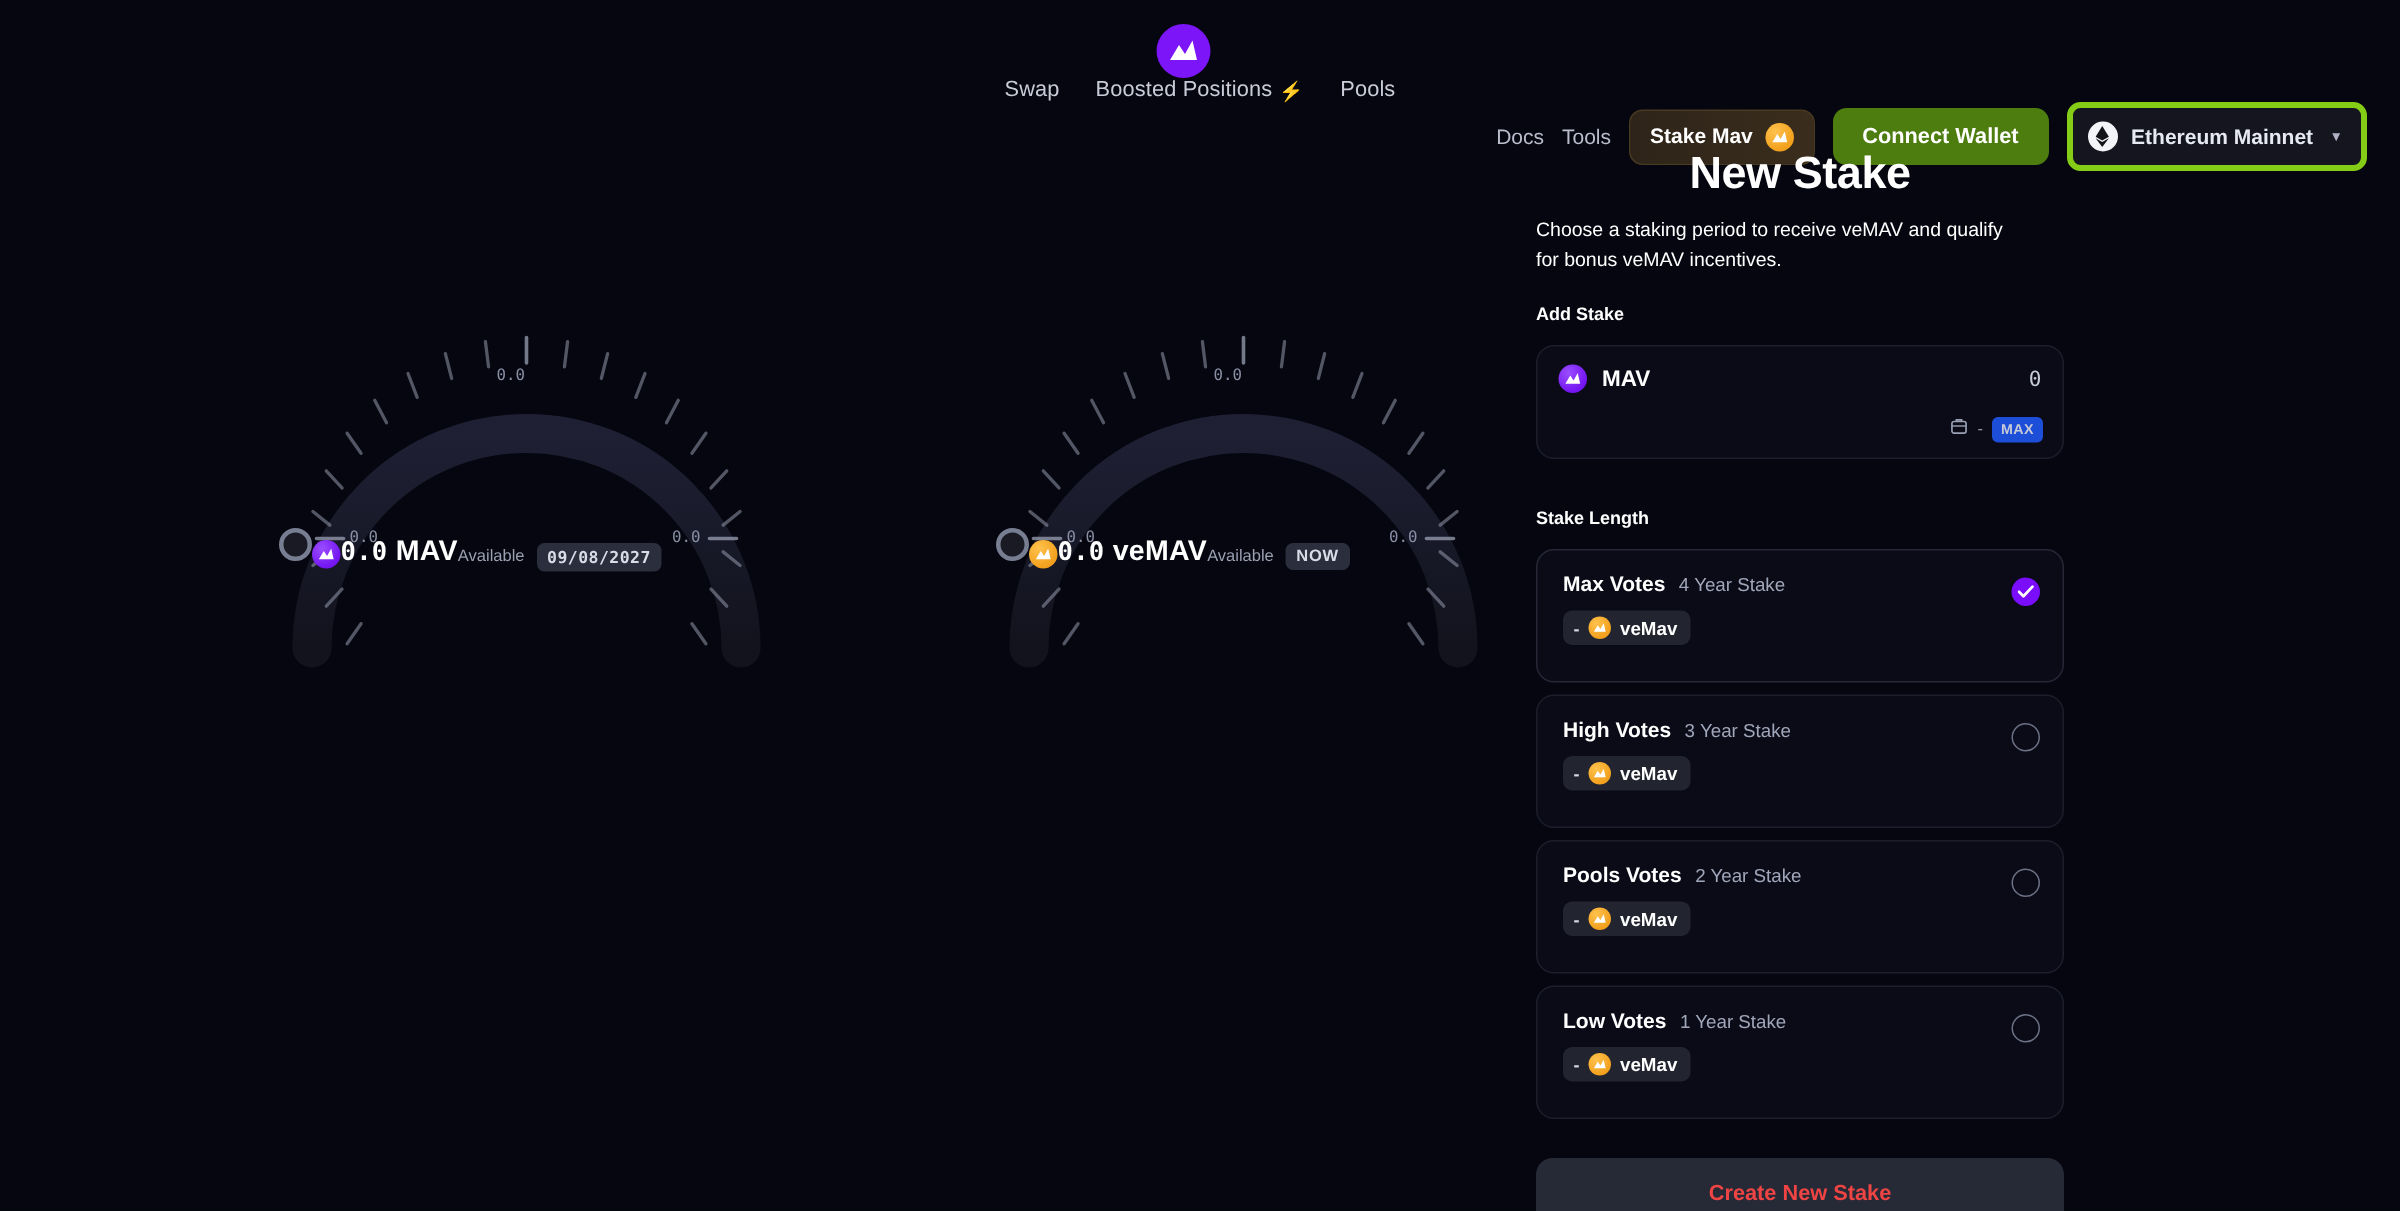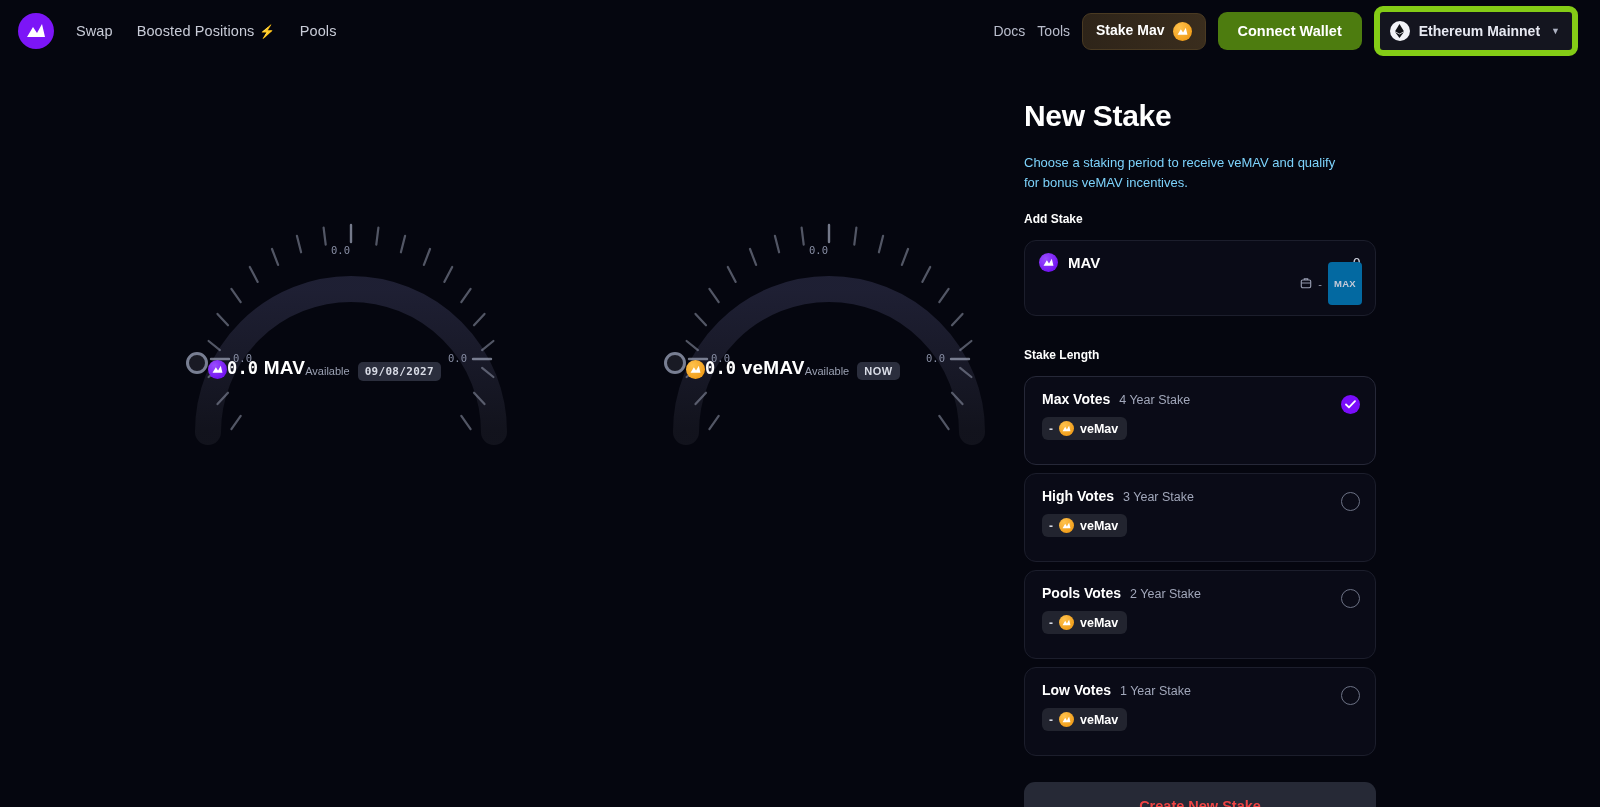--- a/index.html
+++ b/index.html
@@ -7,22 +7,23 @@
     width: 1600px; height: 807px;
     background: #05060f;
     font-family: "Liberation Sans", sans-serif;
     overflow: hidden;
     color: #fff;
   }
 
   
   .header {
     position: absolute; top: 0; left: 0; right: 0; height: 62px;
-    display: flex; align-items: center; padding: 0 18px;
+    display: flex; align-items: center; padding: 16px 18px;
     background: #05060f;
+    flex-direction: column;
   }
   .logo {
     width: 36px; height: 36px; border-radius: 50%;
     background: #7c15f7;
     display: flex; align-items: center; justify-content: center;
     margin-right: 22px; flex: none;
   }
   .logo svg { display: block; }
   .nav { display: flex; align-items: center; gap: 24px; }
   .nav-item {
@@ -56,21 +57,21 @@
     background: radial-gradient(circle at 35% 30%, #9a4dff, #7415f2 70%);
     display: flex; align-items: center; justify-content: center; flex: none;
   }
   .connect-btn {
     background: #4d7c0f; border: none; border-radius: 9px;
     padding: 11px 20px; font-size: 14.5px; font-weight: bold; color: #fff;
     cursor: pointer; font-family: inherit;
   }
   .network-btn {
     display: flex; align-items: center; gap: 9px;
-    background: #14151f; border: 6px solid #84cc16;
+    background: #14151f; border: 4px solid #84cc16;
     border-radius: 9px; padding: 9px 12px 9px 10px;
     font-size: 14px; font-weight: bold; color: #e7e9f2; cursor: pointer;
   }
   .eth-icon {
     width: 20px; height: 20px; border-radius: 50%; background: #f3f4f8;
     display:flex; align-items:center; justify-content:center; flex:none;
   }
   .caret { color: #aeb2c2; font-size: 9px; margin-left: 2px; }
 
   
@@ -107,25 +108,25 @@
     position: absolute; font-size: 10.5px; color: #888ea4;
     font-family: "DejaVu Sans Mono", monospace;
   }
 
   
   .panel {
     position: absolute; left: 1024px; top: 62px; width: 352px;
   }
   .panel-title {
     font-size: 30px; font-weight: bold; letter-spacing: -.3px;
-    margin-top: 37px; color: #ffffff;
+    margin-top: 37px; color: #ffffff; text-align: center;
   }
   .panel-desc {
-    font-size: 13px; line-height: 1.5; color: #7dd3fc;
-    margin-top: 20px; width: 326px;
+    font-size: 13px; line-height: 1.5; color: #ffffff;
+    margin-top: 10px; width: 326px;
   }
   .section-title {
     font-size: 12px; font-weight: bold; color: #fff; margin-top: 20px;
   }
 
   .token-card {
     margin-top: 14px; height: 76px;
     background: #0a0b17; border: 1px solid #1c1e2c; border-radius: 12px;
     padding: 12px 14px; position: relative;
   }
@@ -134,22 +135,22 @@
   .token-amount {
     margin-left: auto; font-size: 14px; color: #c8ccd9;
     font-family: "DejaVu Sans Mono", monospace;
   }
   .token-row2 {
     position: absolute; right: 13px; bottom: 10px;
     display: flex; align-items: center; gap: 6px;
   }
   .wallet-bal { font-size: 11px; color: #9096a8; }
   .max-btn {
-    background: #0369a1; border: none; border-radius: 4px;
-    padding: 16px 6px; font-size: 9.5px; font-weight: bold; color: #c6cad8;
+    background: #1d4ed8; border: none; border-radius: 4px;
+    padding: 3px 6px; font-size: 9.5px; font-weight: bold; color: #c6cad8;
     cursor: pointer; font-family: inherit; letter-spacing: .3px;
   }
 
   .stake-list { margin-top: 14px; display: flex; flex-direction: column; gap: 8px; }
   .stake-opt {
     background: #0a0b17; border: 1px solid #1c1e2c; border-radius: 12px;
     padding: 14px 16px 14px 17px; position: relative; cursor: pointer;
     height: 89px;
   }
   .stake-opt.selected { border-color: #262838; }

